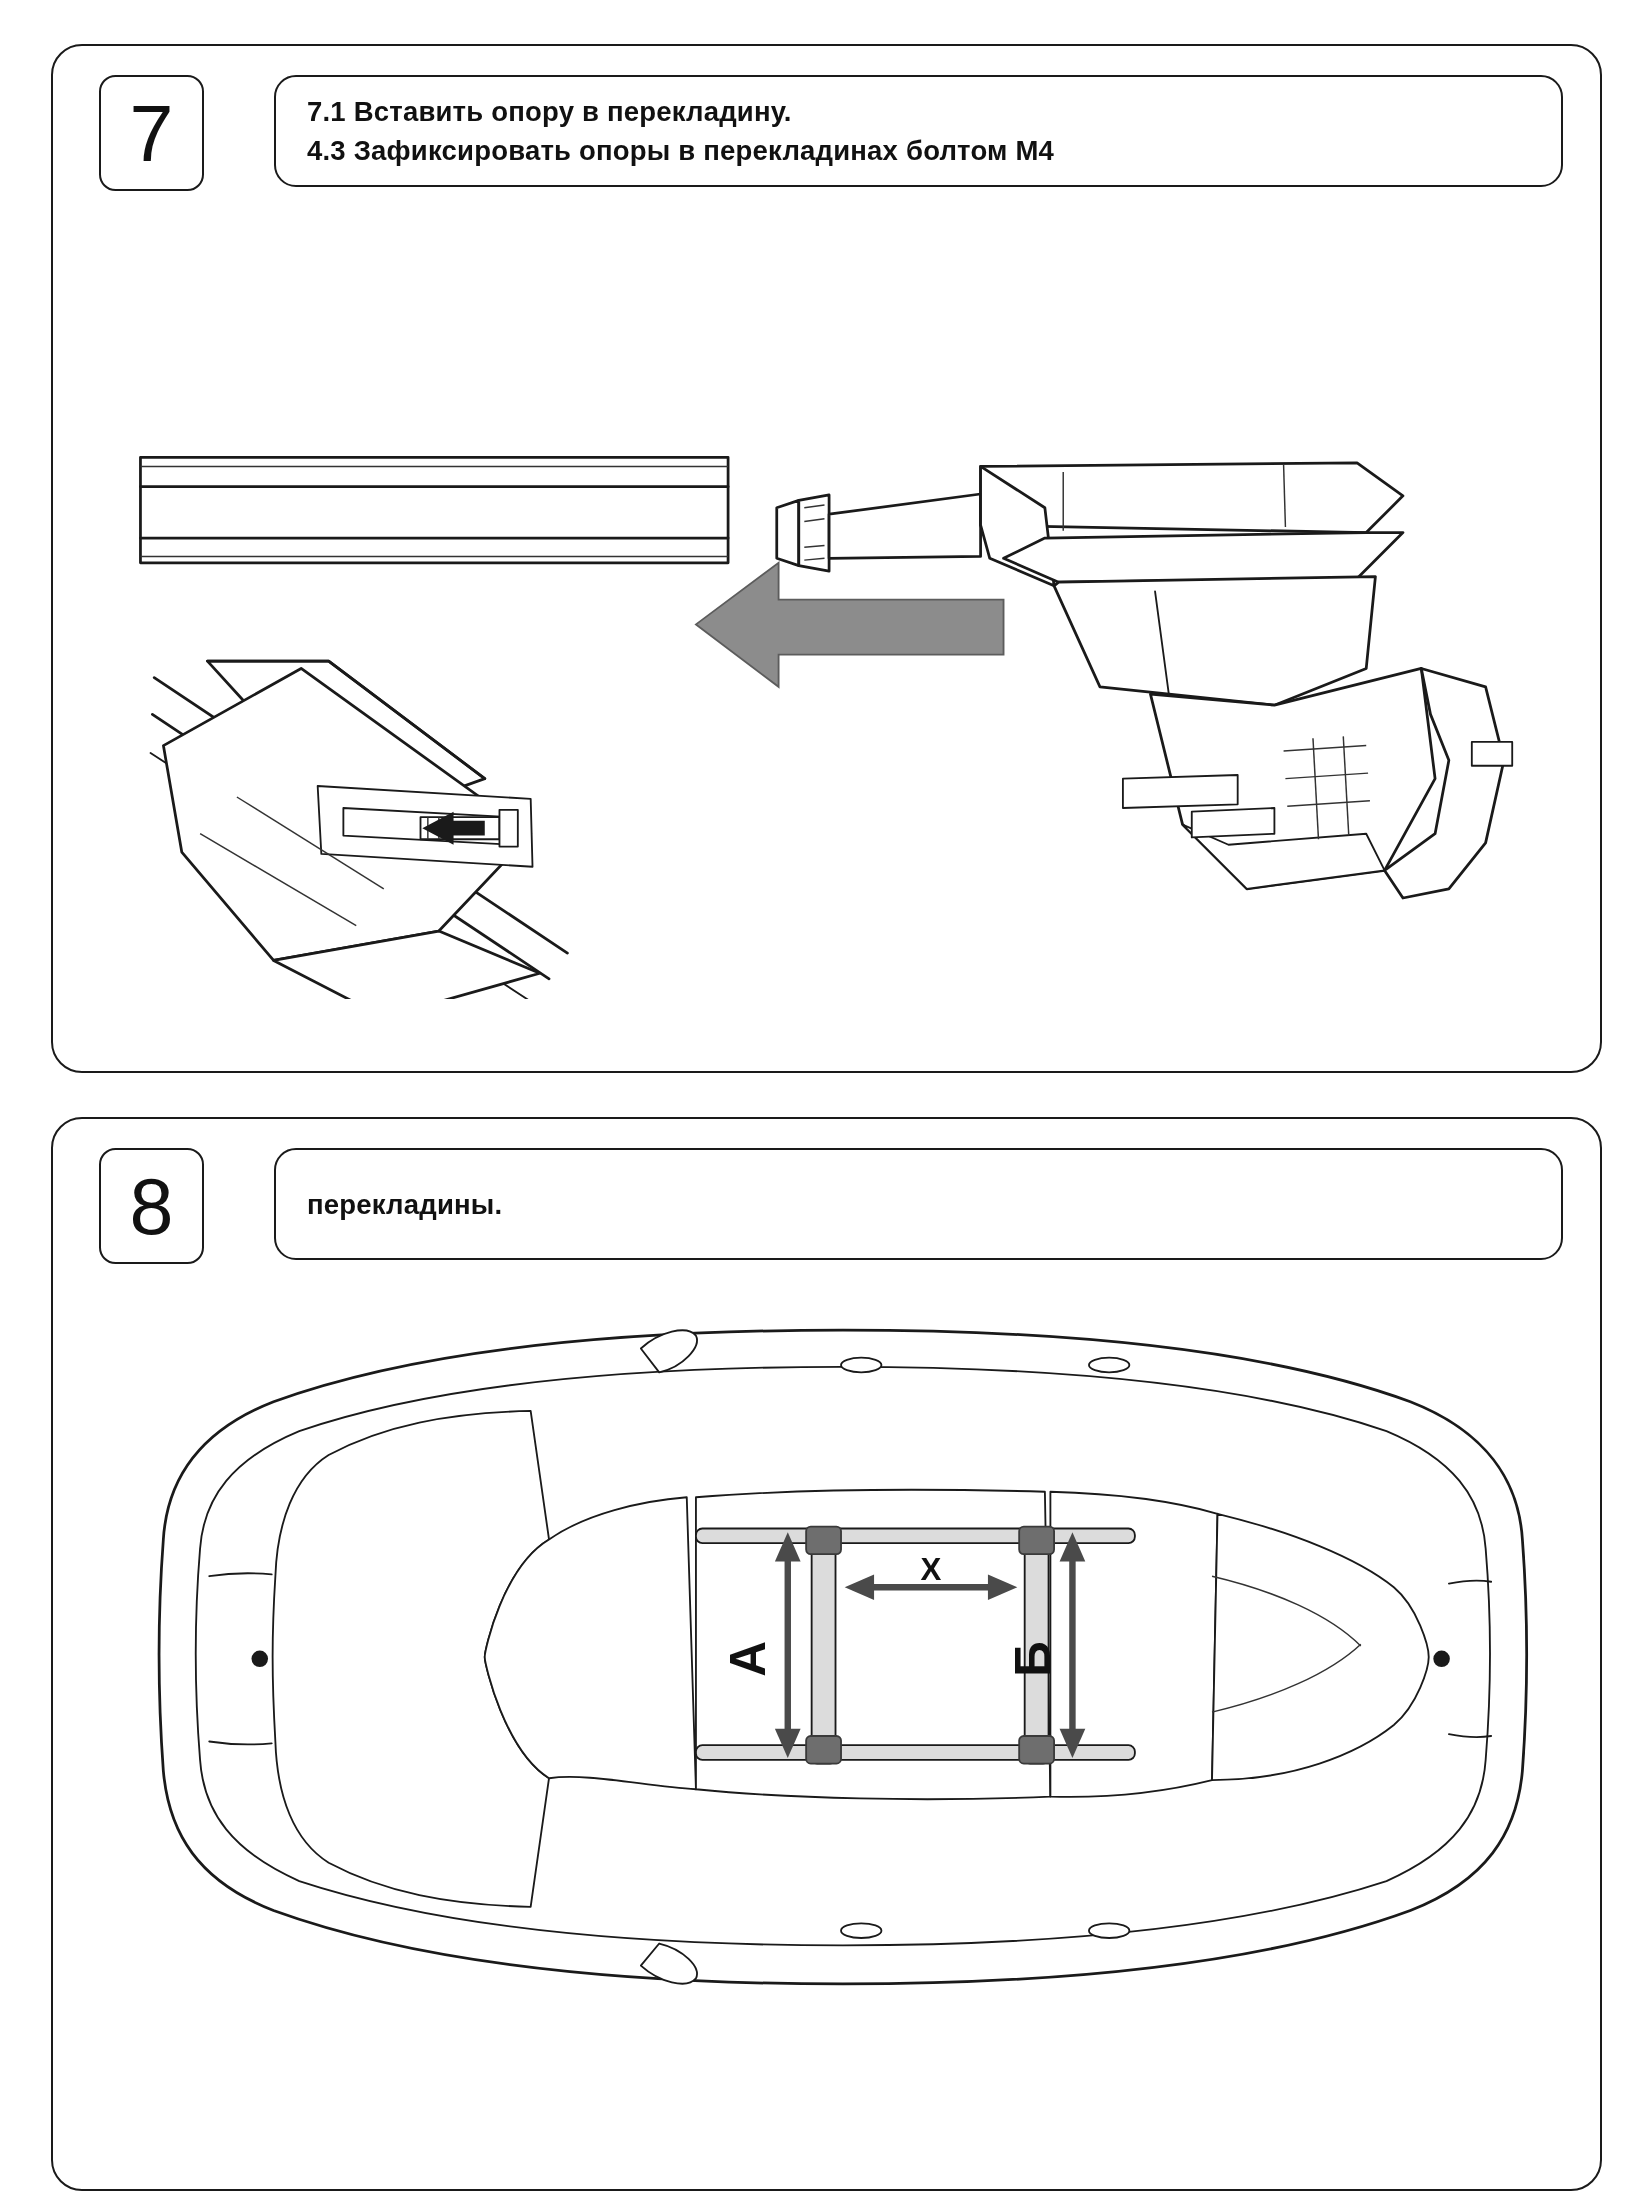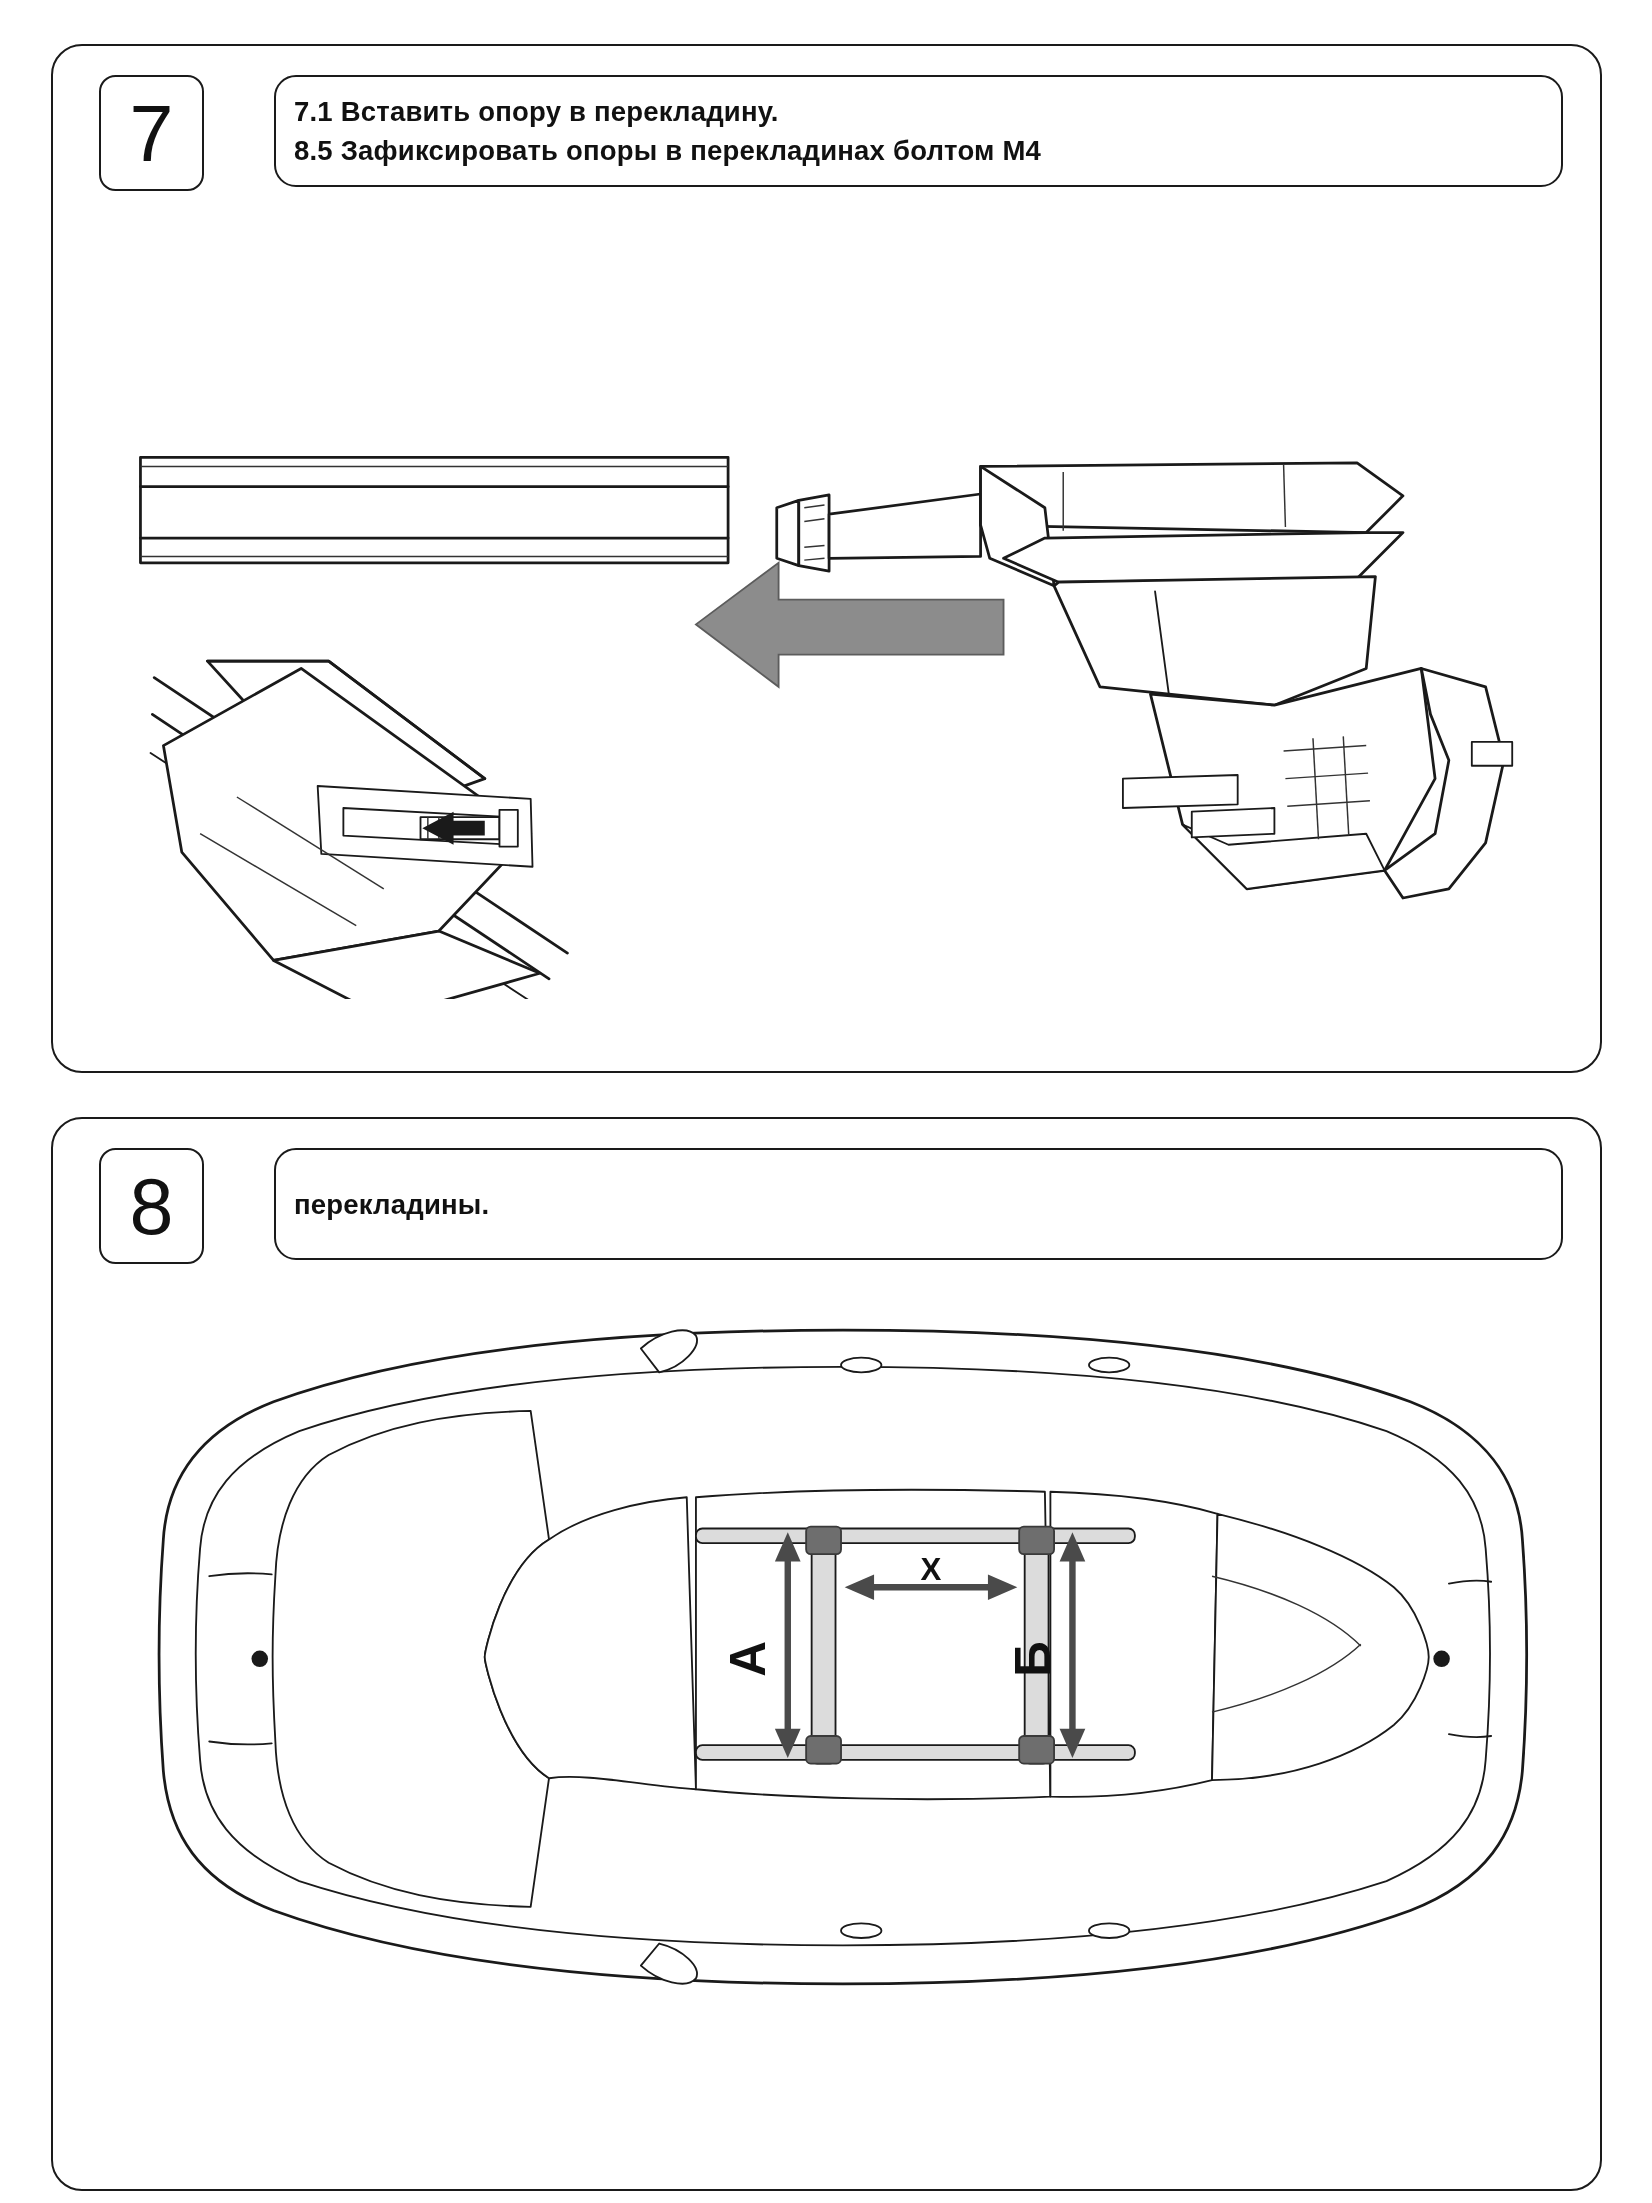--- a/index.html
+++ b/index.html
@@ -65,21 +65,21 @@
   .step-text-box {
     flex: 1 1 auto;
     margin-left: 70px;
     min-height: 112px;
     border: 2.8px solid #1a1a1a;
     border-radius: 22px;
     background: #fff;
     display: flex;
     flex-direction: column;
     justify-content: center;
-    padding: 13px 18px;
+    padding: 13px 31px;
     box-sizing: border-box;
   }
   .step-line {
     font-size: 27.5px;
     font-weight: bold;
     line-height: 1.42;
     color: #111;
     letter-spacing: 0.2px;
   }
 
@@ -111,21 +111,21 @@
 <div class="page">
 
   <section class="step-panel" id="panel-7">
 
     <div class="step-header">
       <div class="step-number-box">
         <span class="step-number">7</span>
       </div>
       <div class="step-text-box">
         <span class="step-line">7.1 Вставить опору в перекладину.</span>
-        <span class="step-line">8.5 Зафиксировать опоры в перекладинах болтом M4</span>
+        <span class="step-line">4.3 Зафиксировать опоры в перекладинах болтом M4</span>
       </div>
     </div>
 
     <div class="figure" id="figure-7">
       <svg width="1543" height="808" viewBox="0 0 1680 880">
 
         <g>
           <rect x="95" y="290" width="640" height="115" class="fill-w"></rect>
           <line x1="95" y1="322" x2="735" y2="322" class="ln"></line>
           <line x1="95" y1="378" x2="735" y2="378" class="ln"></line>

